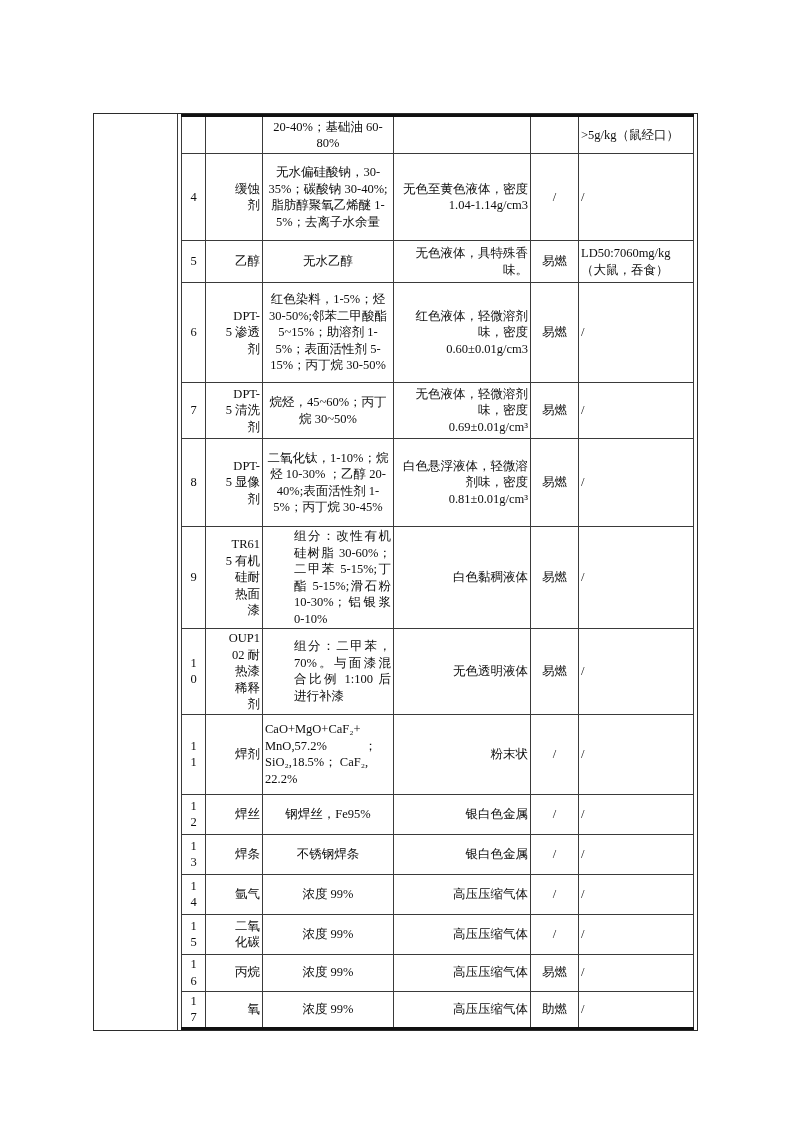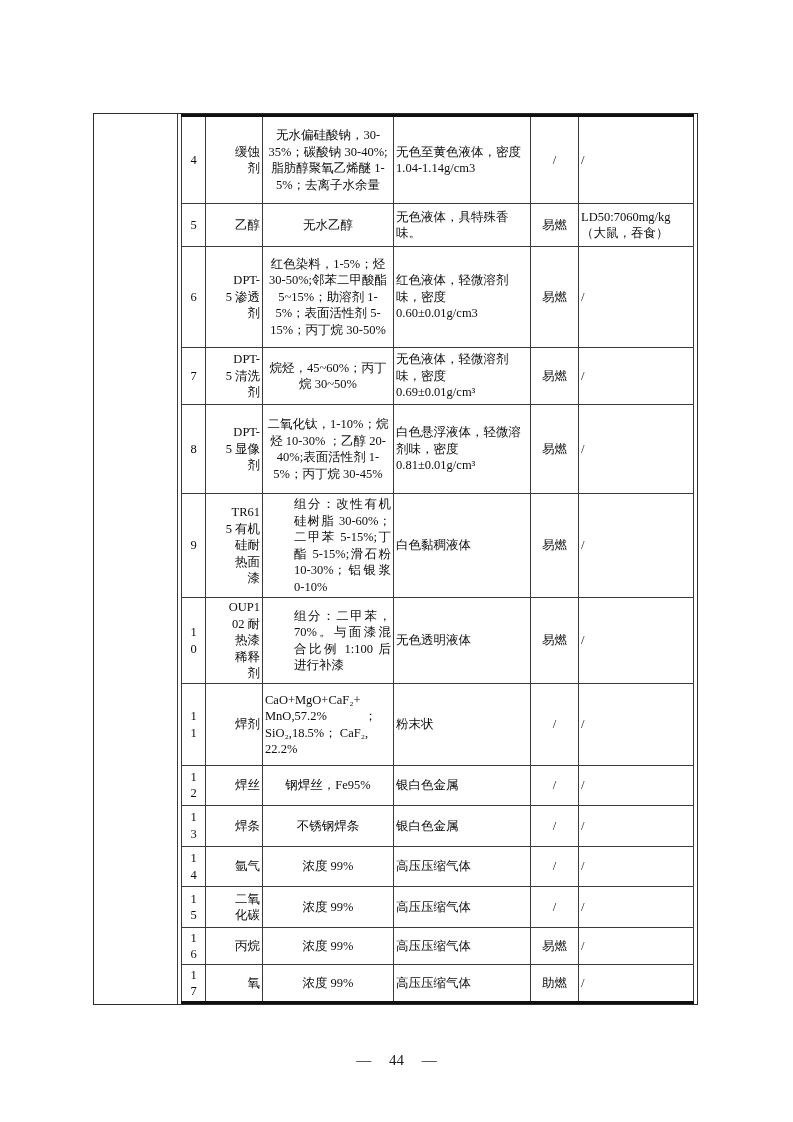--- a/index.html
+++ b/index.html
@@ -45,21 +45,21 @@
     overflow:hidden;
     padding:1px 2px;
   }
   td.no{ text-align:center; white-space:pre-line; padding:1px 0; }
   td.name{ text-align:right; white-space:pre-line; padding:1px; }
   td.comp{ padding:1px 3px; }
   td.comp.center{ text-align:center; }
   td.comp.justify{ text-align:justify; text-justify:inter-character;padding-left:31px; }
   td.comp.left{ text-align:center; }
   td.comp.pre{ white-space:pre-line; text-align:left;margin-top:33px; }
-  td.prop{ text-align:left; padding:1px 4px; }
+  td.prop{ text-align:right; padding:1px 4px; }
   td.haz{ text-align:center; padding:1px 0; }
   td.tox{ text-align:left; padding:1px 5px 1px 7px; word-break:break-all; }
   .page-number{
     position:absolute;
     left:0;right:0;
     top:1052px;
     text-align:center;
     font-size:15px;
     word-spacing:14px;
     color:#1a1a1a;
@@ -75,20 +75,28 @@
     <table class="materials">
       <colgroup>
         <col style="width:24px">
           <col style="width:57px">
           <col style="width:131px">
         <col style="width:137px">
           <col style="width:48px">
           <col style="width:115px">
       </colgroup>
       <tbody>
+        <tr style="height:38px">
+          <td class="no"></td>
+          <td class="name"></td>
+          <td class="comp center">20-40%；基础油 60-80%</td>
+          <td class="prop"></td>
+          <td class="haz"></td>
+          <td class="tox">&gt;5g/kg（鼠经口）</td>
+        </tr>
         <tr style="height:87px">
           <td class="no">4</td>
           <td class="name">缓蚀
 剂</td>
           <td class="comp center">无水偏硅酸钠，30-35%；碳酸钠 30-40%;脂肪醇聚氧乙烯醚 1-5%；去离子水余量</td>
           <td class="prop">无色至黄色液体，密度 1.04-1.14g/cm3</td>
           <td class="haz">/</td>
           <td class="tox">/</td>
         </tr>
         <tr style="height:42px">
@@ -217,14 +225,13 @@
 7</td>
           <td class="name">氧</td>
           <td class="comp left">浓度 99%</td>
           <td class="prop">高压压缩气体</td>
           <td class="haz">助燃</td>
           <td class="tox">/</td>
         </tr>
       </tbody>
     </table>
   </div>
-  <div class="page-number">— 44 —</div>
 </div>
 
 </body></html>

